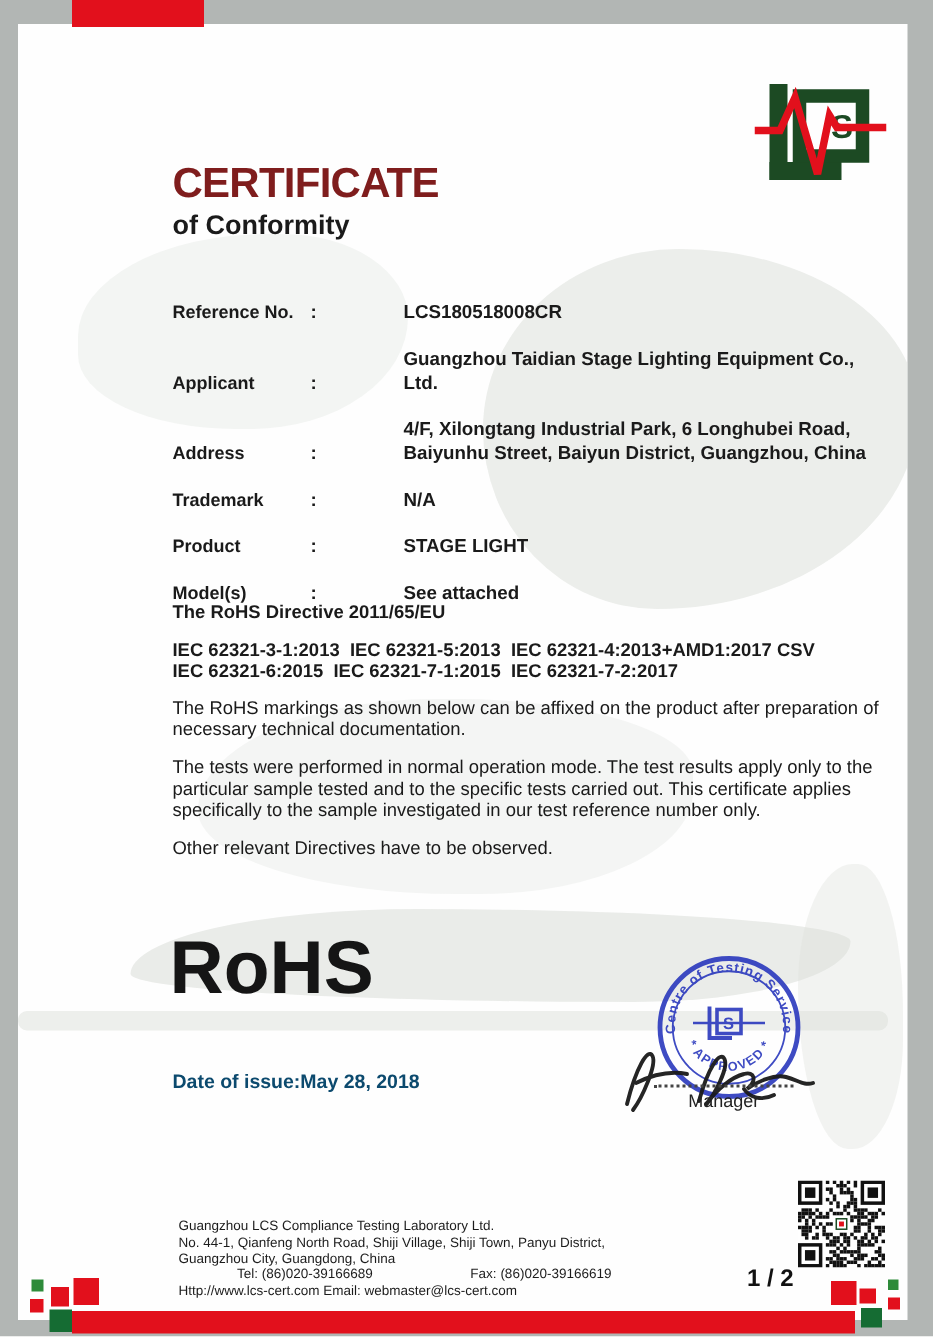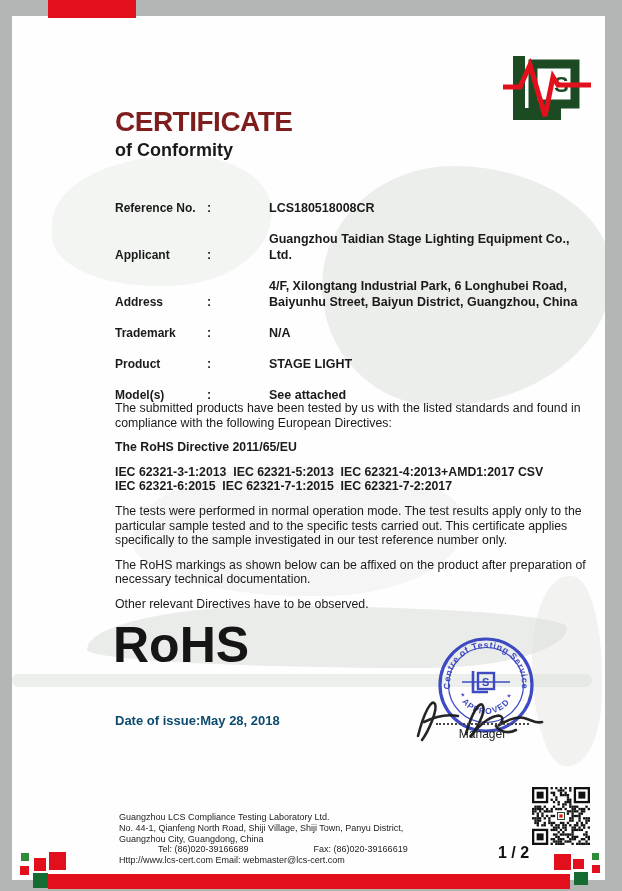--- a/index.html
+++ b/index.html
@@ -84,26 +84,25 @@
         <span class="fvalue">STAGE LIGHT</span>
       </div>
       <div class="frow">
         <span class="flabel">Model(s)</span>
         <span class="fcolon">:</span>
         <span class="fvalue">See attached</span>
       </div>
     </div>
 
     <div class="bodytext">
-      <p>The submitted products have been tested by us with the listed standards and found in compliance with the following European Directives:</p>
       <p class="b">The RoHS Directive 2011/65/EU</p>
       <p class="b prewrap" style="margin-bottom:0;">IEC 62321-3-1:2013  IEC 62321-5:2013  IEC 62321-4:2013+AMD1:2017 CSV</p>
       <p class="b prewrap">IEC 62321-6:2015  IEC 62321-7-1:2015  IEC 62321-7-2:2017</p>
+      <p>The RoHS markings as shown below can be affixed on the product after preparation of necessary technical documentation.</p>
       <p>The tests were performed in normal operation mode. The test results apply only to the particular sample tested and to the specific tests carried out. This certificate applies specifically to the sample investigated in our test reference number only.</p>
-      <p>The RoHS markings as shown below can be affixed on the product after preparation of necessary technical documentation.</p>
       <p>Other relevant Directives have to be observed.</p>
     </div>
 
     <div class="rohs">RoHS</div>
     <div class="dateline">Date of issue:May 28, 2018</div>
 
     <svg class="stamp" viewBox="0 0 100 100">
       <defs>
         <path id="arcTop" d="M 21.7,71.2 A 36,36 0 1 1 78.3,71.2"></path>
         <path id="arcBot" d="M 23,62 A 30,30 0 0 0 77,62"></path>

